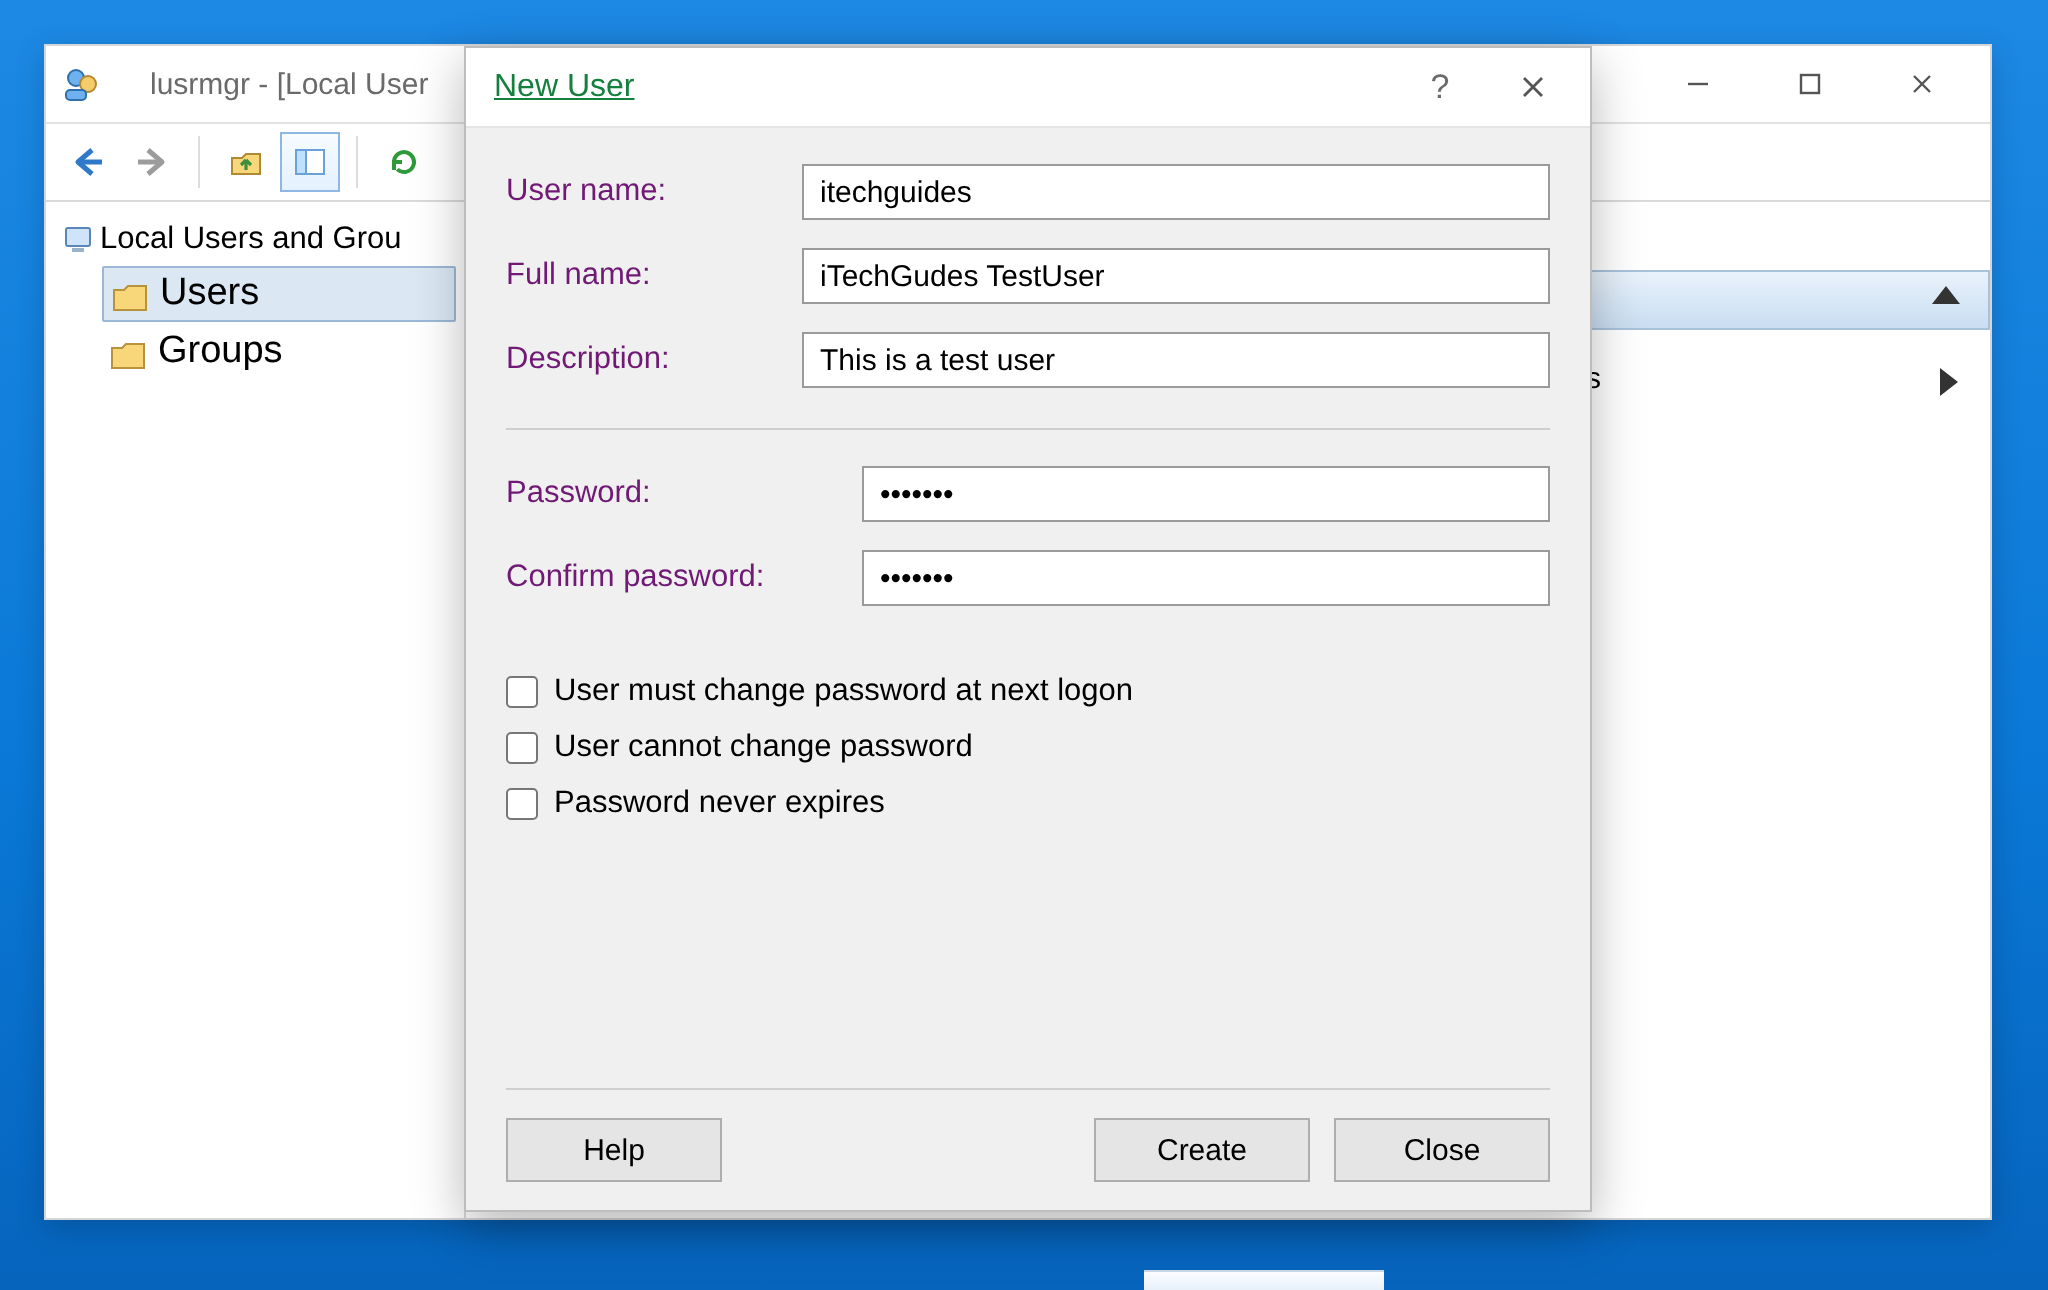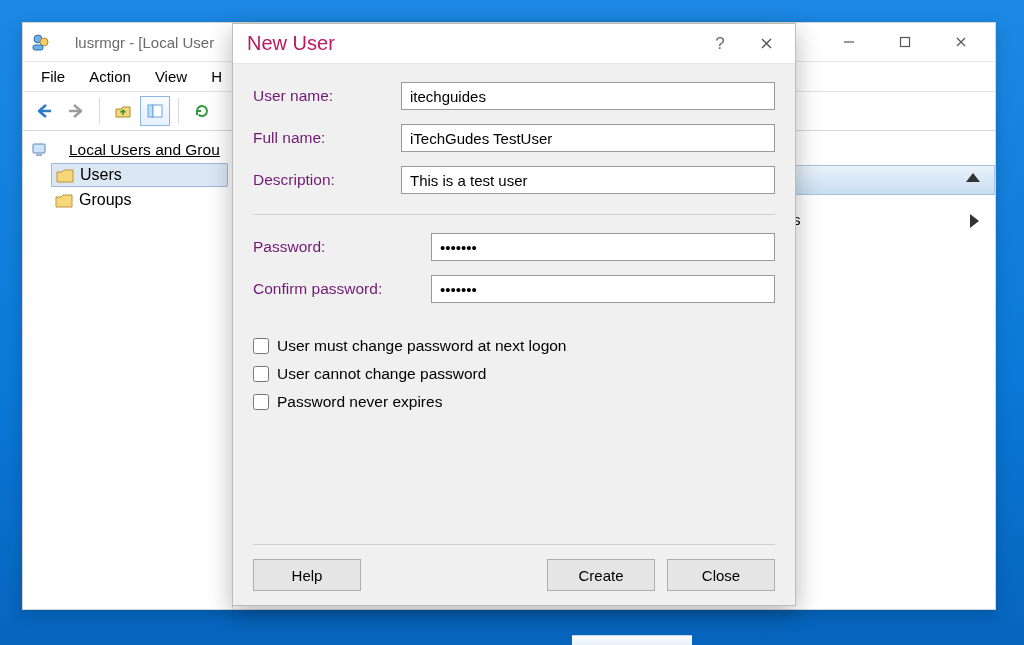--- a/index.html
+++ b/index.html
@@ -81,31 +81,30 @@
 
   .content-row {
     flex:1; display:flex; min-height:0;
   }
   .tree-pane {
     width: 210px;
     border-right: 1px solid #d9d9d9;
     padding: 8px 4px;
   }
   .tree-root {
-    display:flex; align-items:flex-start; gap:20px;
+    display:flex; align-items:flex-start; gap:1px;
     padding: 2px 4px;
     font-size: 15.5px;
-    text-decoration: underline;
   }
   .tree-root svg{width:18px;height:18px;}
   .tree-children { padding-left: 24px; }
   .tree-item {
     display:flex; align-items:center; gap:6px;
     padding: 2px 4px; margin-top: 2px;
-    font-size: 16px;
+    font-size: 19px;
   }
   .tree-item.selected {
     background:#dbe8f4;
     border:1px solid #9bb9d6;
     border-radius:1px;
   }
   .folder-icon { width:18px; height:15px; display:inline-block; }
 
   .right-pane {
     flex:1; position:relative; overflow:hidden;
@@ -150,21 +149,21 @@
     border:1px solid #bdbdbd;
     box-shadow: 0 8px 24px rgba(0,0,0,.28);
     display:flex; flex-direction:column;
   }
   .dlg-titlebar{
     height:40px; display:flex; align-items:center;
     padding: 0 6px 0 14px;
     background:#ffffff;
     border-bottom:1px solid #e5e5e5;
   }
-  .dlg-title{ color:#be185d; font-size:20px; }
+  .dlg-title{ color:#15803d; font-size:16px;text-decoration:underline; }
   .dlg-spacer{flex:1;}
   .dlg-help{
     width:46px; text-align:center; color:#6b6b6b; font-size:17px;
   }
   .dlg-close{
     width:46px; height:30px; display:flex;align-items:center;justify-content:center;
   }
   .dlg-close svg{width:13px;height:13px;stroke:#555;stroke-width:1.4;fill:none;}
 
   .dlg-body{
@@ -244,26 +243,20 @@
           </svg>
       </div>
       <div class="caption-btn">
         <svg viewBox="0 0 12 12">
             <path d="M2 2 L10 10 M10 2 L2 10"></path>
           </svg>
       </div>
     </div>
   </div>
 
-  <div class="menubar">
-    <div class="menu-item">File</div>
-    <div class="menu-item">Action</div>
-    <div class="menu-item">View</div>
-    <div class="menu-item">H</div>
-  </div>
 
   <div class="toolbar">
     <div class="tool-btn">
       <svg viewBox="0 0 18 18">
           <path d="M11 3 L4 9 L11 15" fill="none" stroke="#2f79c9" stroke-width="2.5" stroke-linejoin="round"></path>
           <path d="M4 9 H16" stroke="#2f79c9" stroke-width="2.5"></path>
         </svg>
     </div>
     <div class="tool-btn">
       <svg viewBox="0 0 18 18">

